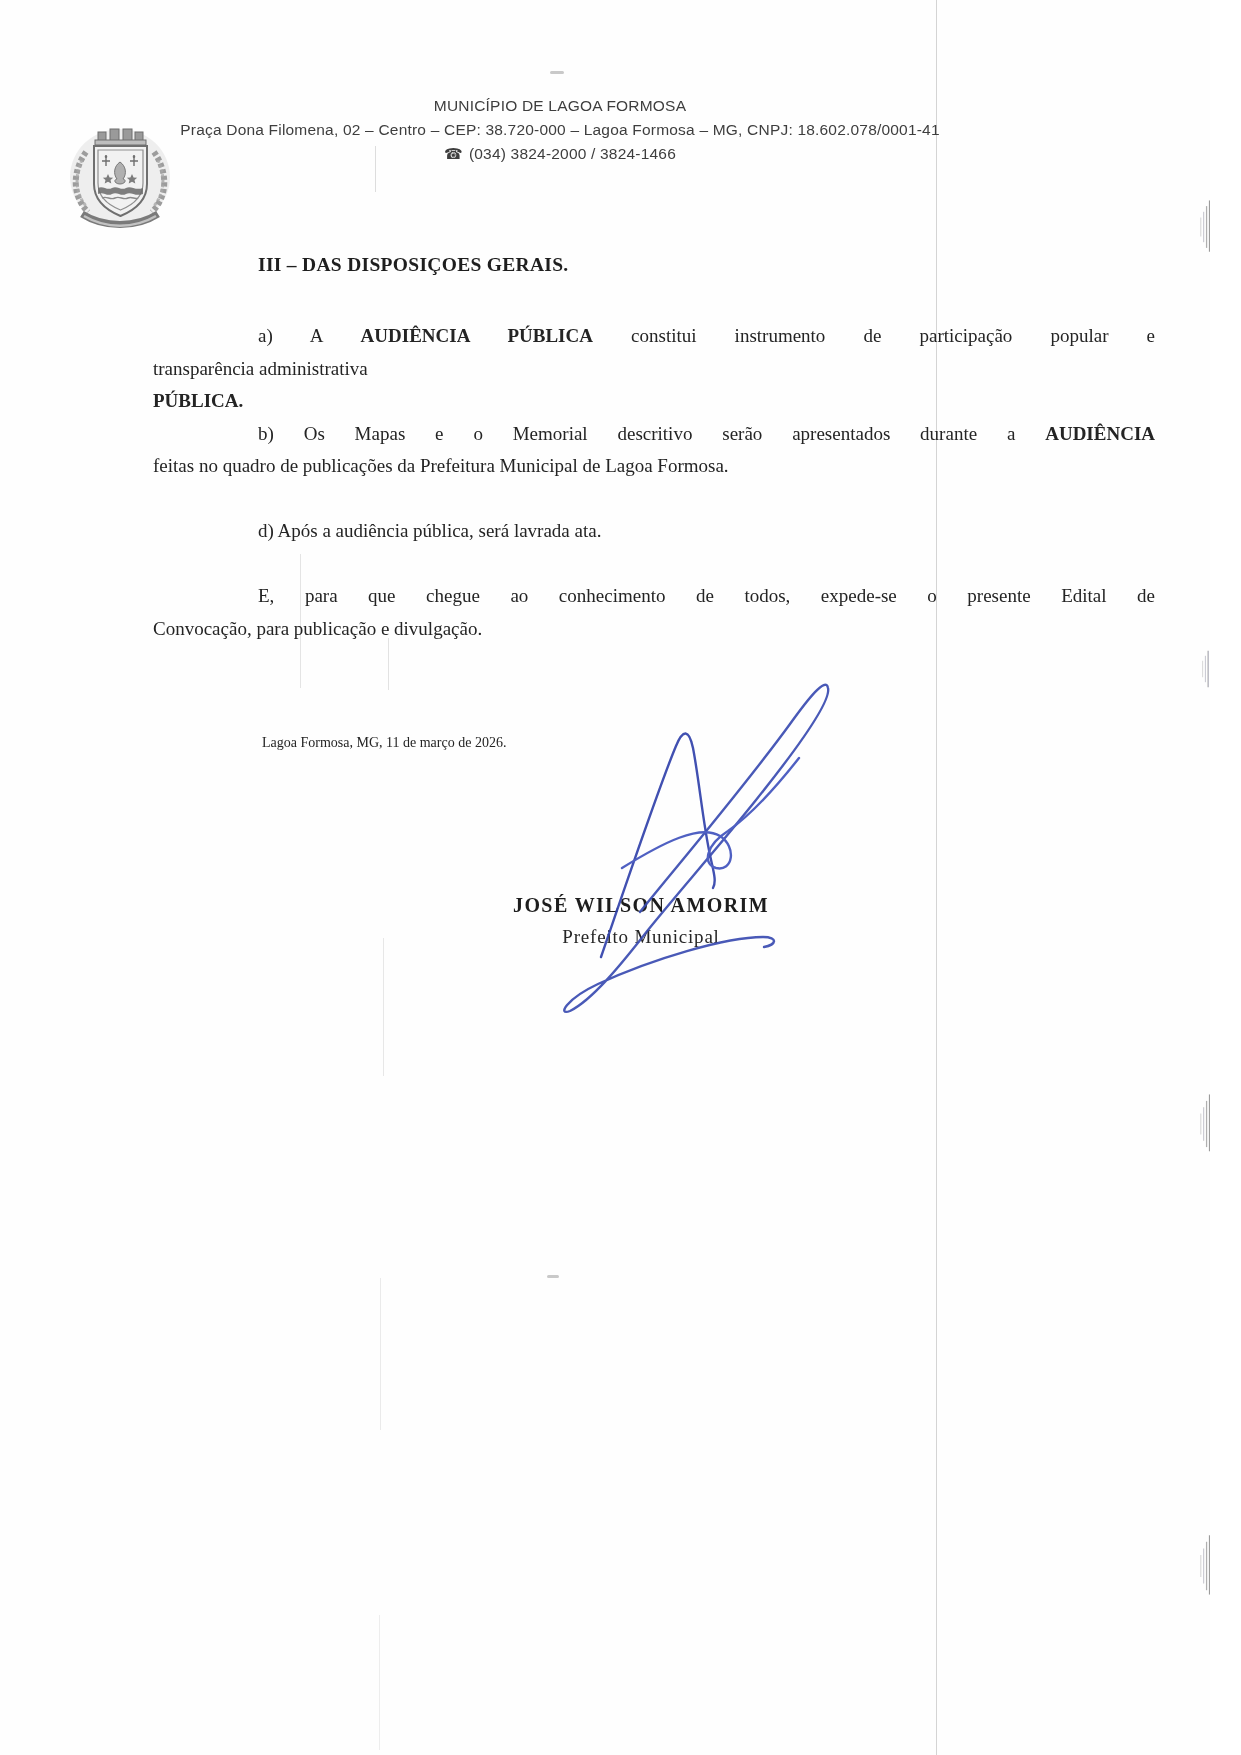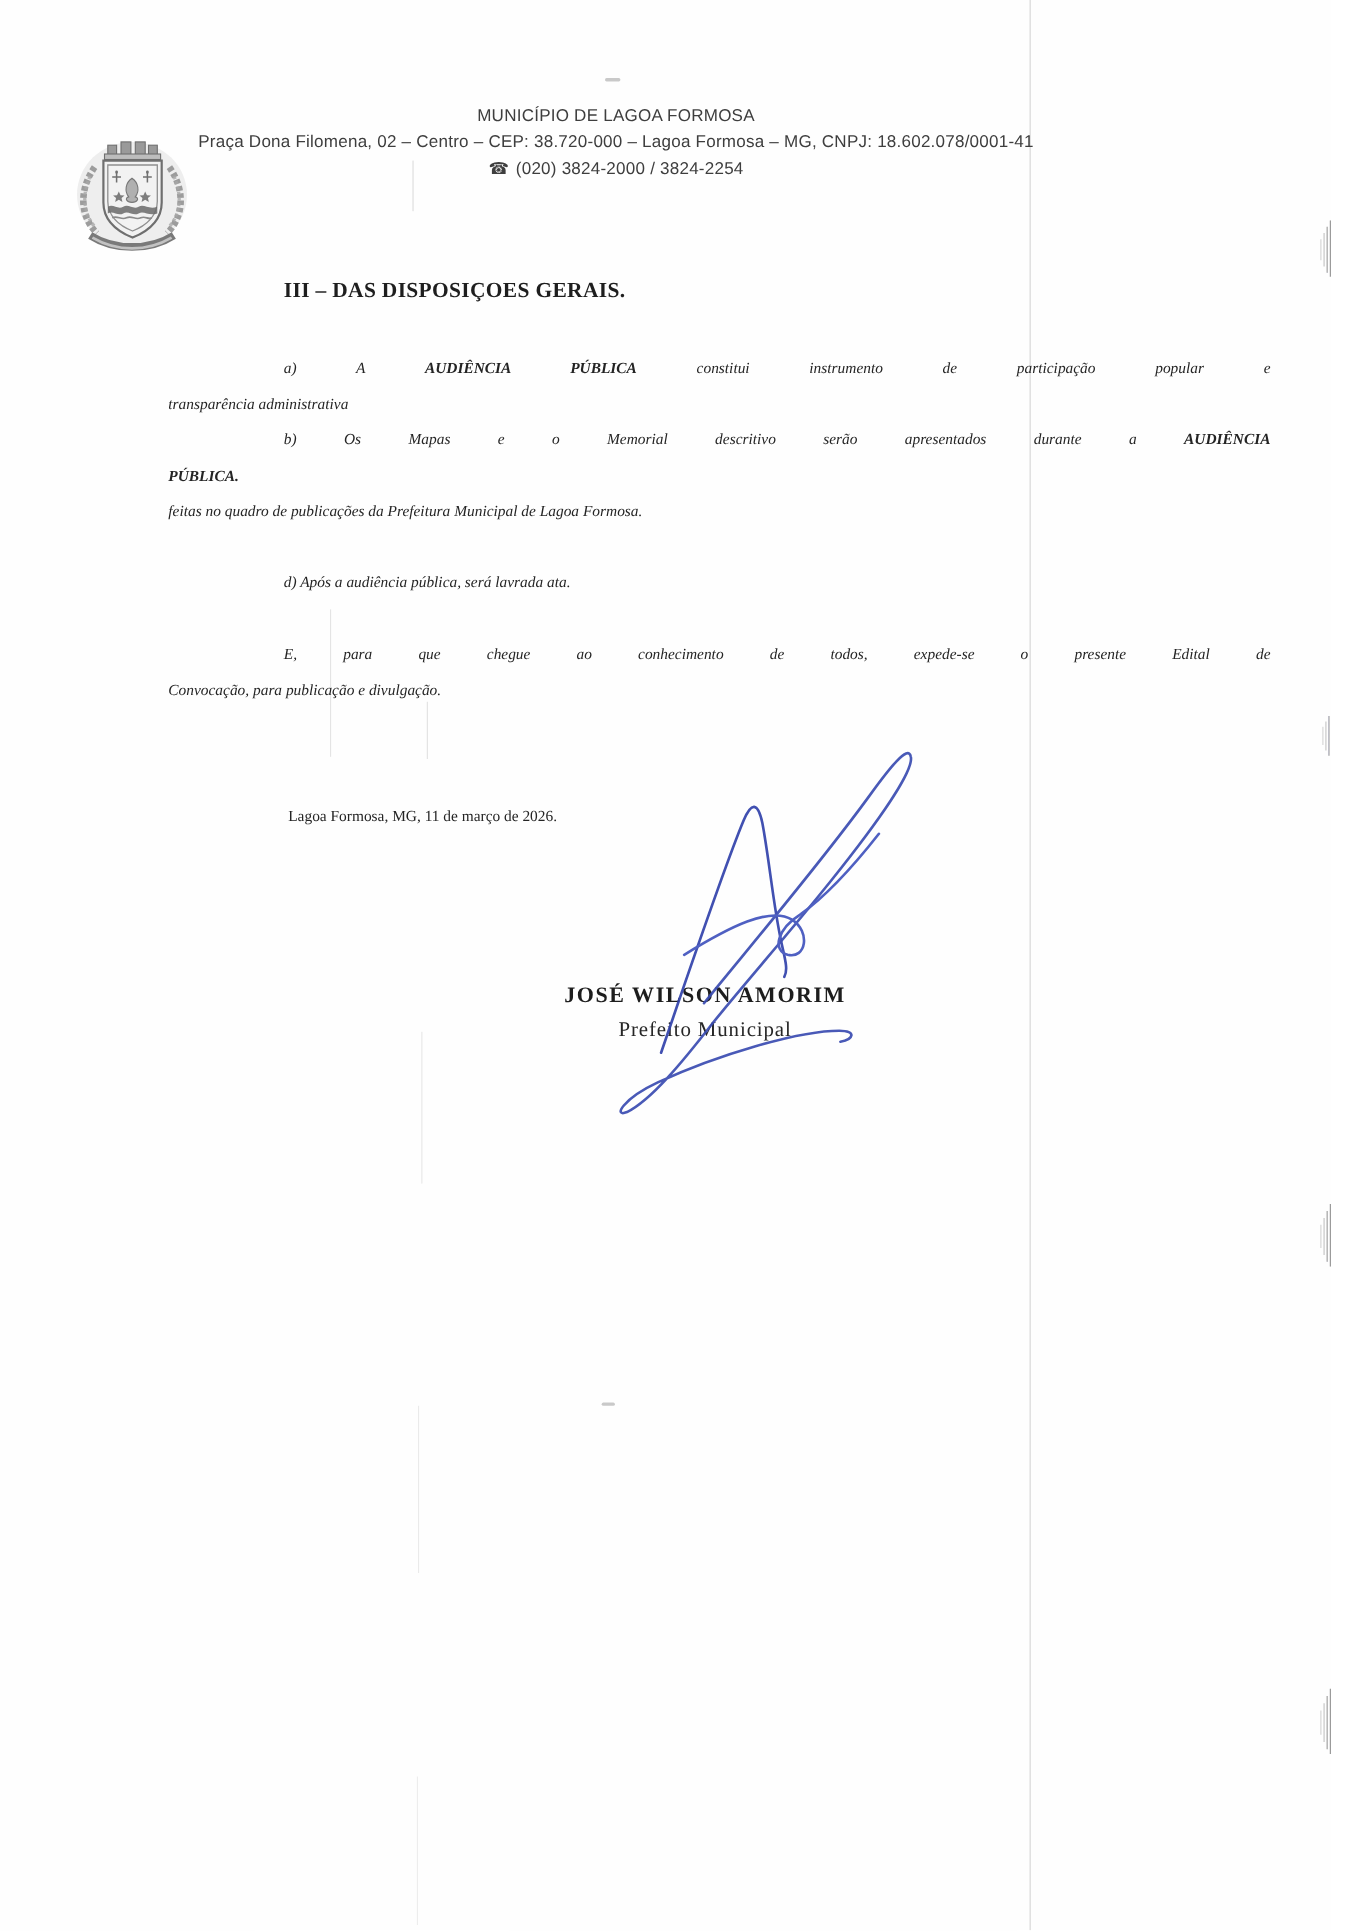--- a/index.html
+++ b/index.html
@@ -7,21 +7,21 @@
     position:relative;width:1210px;height:1755px;background:#fefefe;overflow:hidden;
     font-family:"Liberation Serif","DejaVu Serif",serif;color:#242424;
   }
   
   .letterhead{position:absolute;left:130px;top:94px;width:860px;text-align:center;
     font-family:"Liberation Sans","DejaVu Sans",sans-serif;color:#3e3e3e;}
   .lh-line{font-size:15.5px;line-height:24px;letter-spacing:.2px;white-space:nowrap;}
   .phone-ic{margin-right:6px;font-size:15px;}
   .logo{position:absolute;left:64px;top:122px;width:112px;height:108px;}
   
-  .par{position:absolute;left:153px;width:1002px;font-size:14px;line-height:32.6px;font-style:italic;}
+  .par{position:absolute;left:153px;width:1002px;font-size:19px;line-height:32.6px;}
   .ln{margin:0;text-align:justify;}
   .ln.full{text-align-last:justify;}
   .ln b{font-weight:bold;}
   .section-title{position:absolute;left:258px;top:254px;margin:0;font-size:19.5px;
     font-weight:bold;letter-spacing:.3px;color:#1e1e1e;white-space:nowrap;text-align:center;}
   .indent{text-indent:105px;}
   .dateline{position:absolute;left:262px;top:735px;font-size:14px;white-space:nowrap;}
   .sig-block{position:absolute;left:140px;top:890px;width:1002px;text-align:center;}
   .sig-name{margin:0;font-size:20px;font-weight:bold;letter-spacing:1.4px;line-height:31px;color:#1d1d1d;}
   .sig-title{margin:0;font-size:19px;letter-spacing:.8px;line-height:31px;color:#262626;}
@@ -112,33 +112,33 @@
     <path d="M34,66 c5,-3 9,3 14,0 c5,-3 9,3 14,0 c5,-3 9,3 17,0 v6 c-8,3 -12,-3 -17,0 c-5,3 -9,-3 -14,0 c-5,3 -9,-3 -14,0 Z" fill="#6a6a6a" opacity="0.85"></path>
     <path d="M38,76 c5,-2.5 8,2.5 13,0 c5,-2.5 8,2.5 13,0 c4,-2 7,2 10,0" fill="none" stroke="#8a8a8a" stroke-width="1.5"></path>
 
     <path d="M18,92 C40,106 72,106 94,92" fill="none" stroke="#7a7a7a" stroke-width="7"></path>
     <path d="M20,94 C42,107 70,107 92,94" fill="none" stroke="#c2c2c2" stroke-width="2.5"></path>
   </svg>
 
   <header class="letterhead">
     <div class="lh-line">MUNICÍPIO DE LAGOA FORMOSA</div>
     <div class="lh-line">Praça Dona Filomena, 02 – Centro – CEP: 38.720-000 – Lagoa Formosa – MG, CNPJ: 18.602.078/0001-41</div>
-    <div class="lh-line"><span class="phone-ic">☎</span><span>(020) 3824-2000 / 3824-2254</span></div>
+    <div class="lh-line"><span class="phone-ic">☎</span><span>(034) 3824-2000 / 3824-1466</span></div>
   </header>
 
   <h1 class="section-title">III – DAS DISPOSIÇOES GERAIS.</h1>
 
   <div class="par" style="top:320px;">
     <p class="ln full indent"><span>a) A </span><b>AUDIÊNCIA PÚBLICA</b><span> constitui instrumento de participação popular e</span></p>
     <p class="ln">transparência administrativa</p>
   </div>
 
   <div class="par" style="top:385px;">
+    <p class="ln"><b>PÚBLICA.</b></p>
     <p class="ln full indent"><span>b) Os Mapas e o Memorial descritivo serão apresentados durante a </span><b>AUDIÊNCIA</b></p>
-    <p class="ln"><b>PÚBLICA.</b></p>
   </div>
 
   <div class="par" style="top:450px;">
     <p class="ln">feitas no quadro de publicações da Prefeitura Municipal de Lagoa Formosa.</p>
   </div>
 
   <div class="par" style="top:515px;">
     <p class="ln indent">d) Após a audiência pública, será lavrada ata.</p>
   </div>
 

